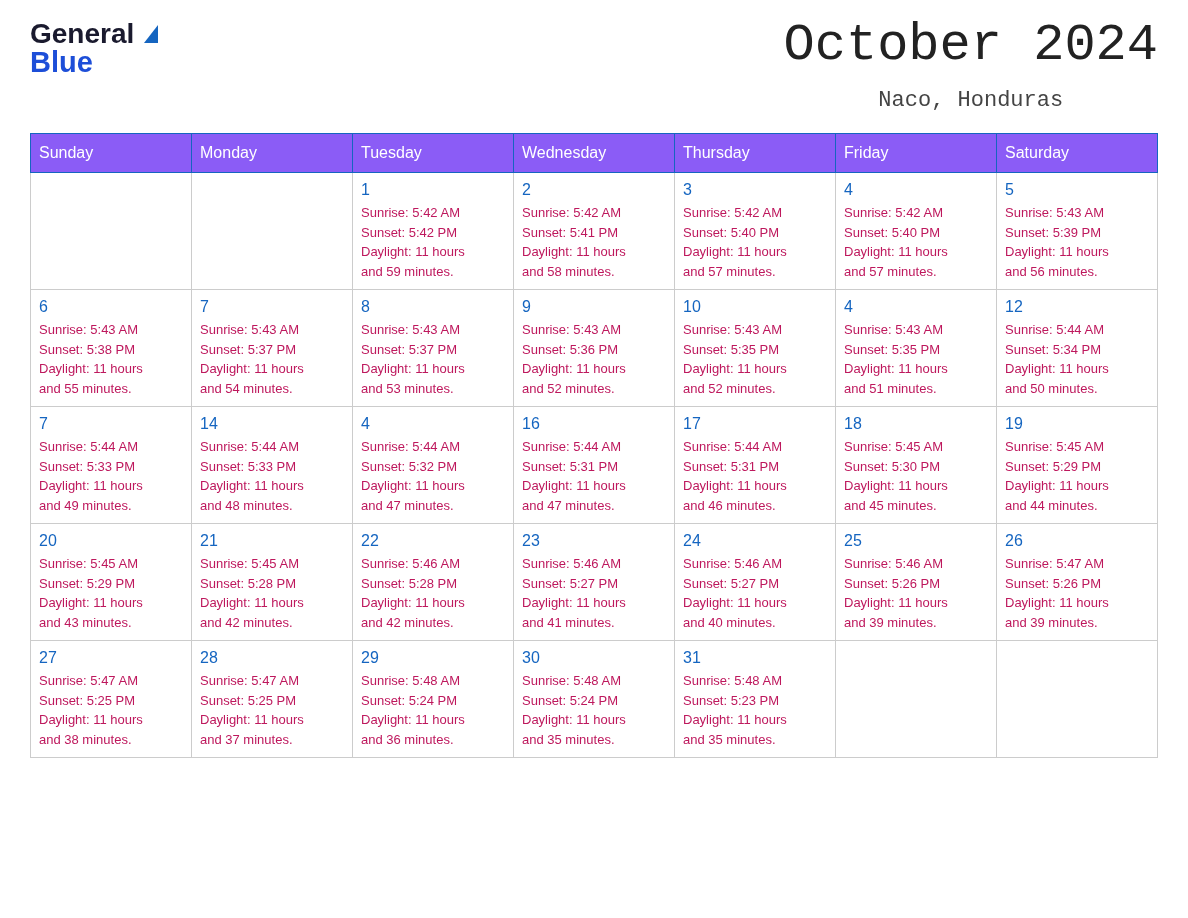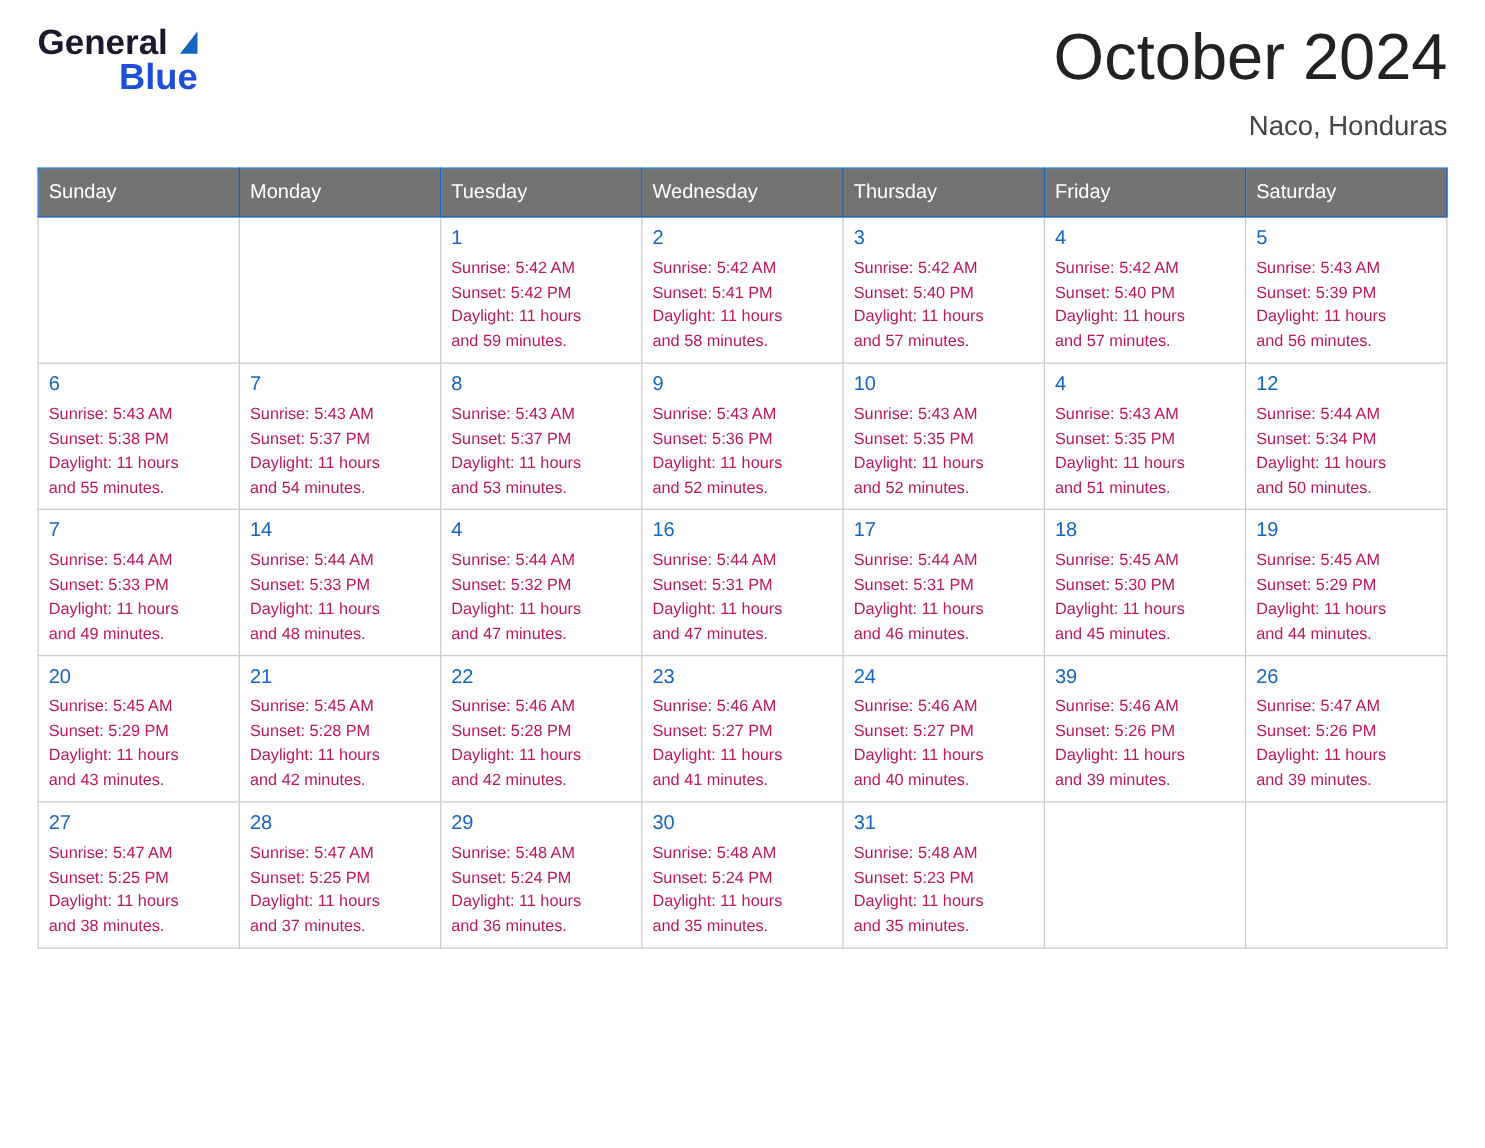--- a/index.html
+++ b/index.html
@@ -13,55 +13,56 @@
     }
     .header {
       display: flex;
       justify-content: space-between;
       align-items: flex-start;
       margin-bottom: 20px;
     }
     .logo {
       display: flex;
       flex-direction: column;
-      align-items: flex-end;
+      align-items: flex-start;
     }
     .logo-top {
       font-size: 28px;
       font-weight: bold;
       color: #1a1a2e;
       line-height: 1;
     }
     .logo-bottom {
       font-size: 29px;
       font-weight: bold;
       color: #1d4ed8;
       margin-top: -2px;
     }
     .title-area {
-      text-align: right;
+      text-align: center;
+      font-family: Liberation Mono, monospace;
     }
     .month-title {
       font-size: 52px;
       font-weight: 300;
       color: #222;
       line-height: 1;
     }
     .location {
       font-size: 22px;
       color: #444;
       margin-top: 16px;
     }
     .calendar {
       width: 100%;
       border-collapse: collapse;
       table-layout: fixed;
     }
     .calendar thead tr th {
-      background-color: #737373;
+      background-color: #8b5cf6;
       color: #fff;
       font-size: 16px;
       font-weight: normal;
       padding: 10px 8px;
       text-align: left;
       border: 1px solid #1565c0;
     }
     .calendar tbody tr td {
       vertical-align: top;
       padding: 8px;
@@ -216,21 +217,21 @@
         </td>
         <td>
           <span class="day-number">23</span>
           <div class="day-info">Sunrise: 5:46 AM<br>Sunset: 5:27 PM<br>Daylight: 11 hours<br>and 41 minutes.</div>
         </td>
         <td>
           <span class="day-number">24</span>
           <div class="day-info">Sunrise: 5:46 AM<br>Sunset: 5:27 PM<br>Daylight: 11 hours<br>and 40 minutes.</div>
         </td>
         <td>
-          <span class="day-number">39</span>
+          <span class="day-number">25</span>
           <div class="day-info">Sunrise: 5:46 AM<br>Sunset: 5:26 PM<br>Daylight: 11 hours<br>and 39 minutes.</div>
         </td>
         <td>
           <span class="day-number">26</span>
           <div class="day-info">Sunrise: 5:47 AM<br>Sunset: 5:26 PM<br>Daylight: 11 hours<br>and 39 minutes.</div>
         </td>
       </tr>
       <tr>
         <td>
           <span class="day-number">27</span>

